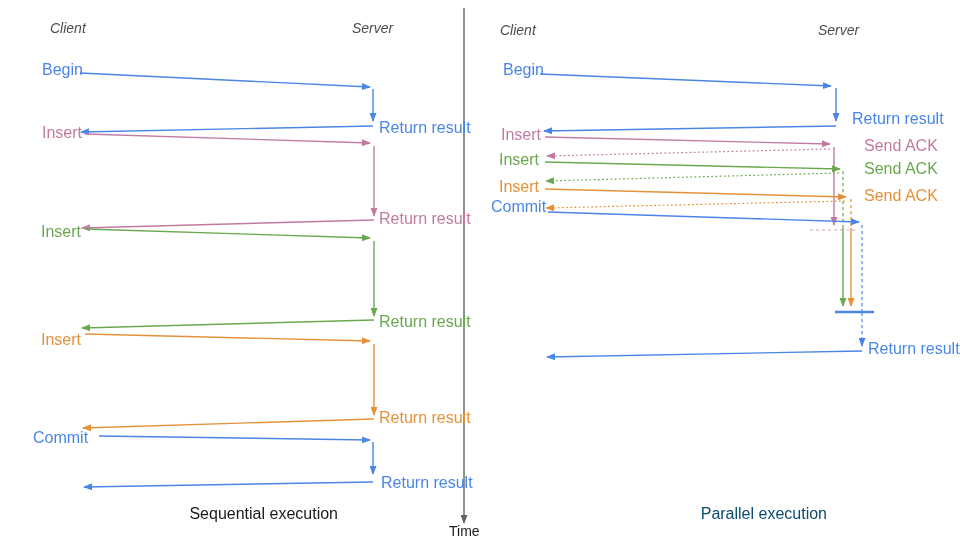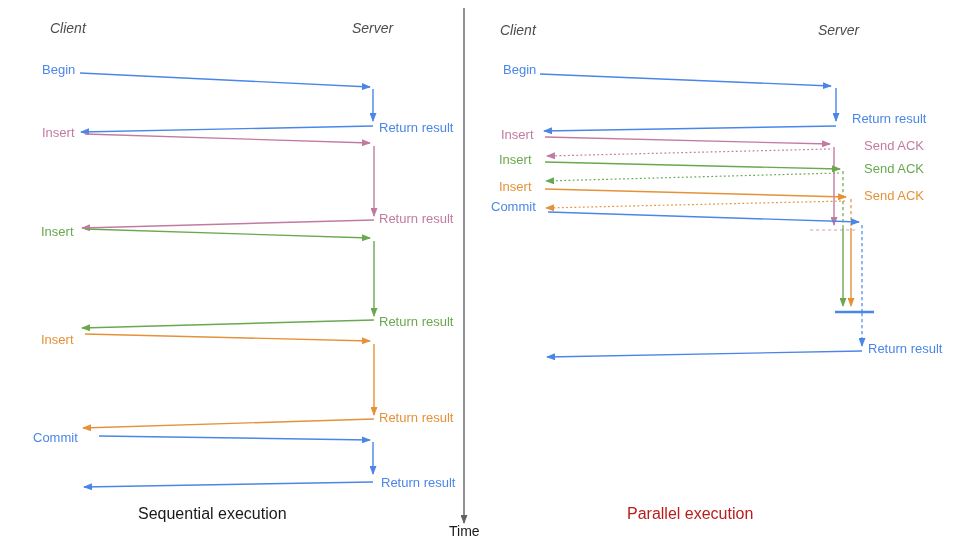--- a/index.html
+++ b/index.html
@@ -1,22 +1,22 @@
 <!DOCTYPE html>
 <html><head>
 <meta charset="utf-8">
 <style>
   html,body{margin:0;padding:0;background:#ffffff;}
   body{width:960px;height:540px;overflow:hidden;position:relative;
        font-family:"Liberation Sans","DejaVu Sans",sans-serif;}
   .stage{position:absolute;left:0;top:0;width:816px;height:540px;}
   svg.lines{position:absolute;left:0;top:0;width:960px;height:540px;}
-  .lbl{position:absolute;white-space:nowrap;font-size:13px;line-height:13px;}
+  .lbl{position:absolute;white-space:nowrap;font-size:16px;line-height:13px;}
   .hdr{position:absolute;white-space:nowrap;font-size:14px;line-height:14px;font-style:italic;}
-  .caption{position:absolute;white-space:nowrap;font-size:16px;line-height:16px;width:200px;text-align:left;}
+  .caption{position:absolute;white-space:nowrap;font-size:16px;line-height:16px;width:200px;text-align:right;}
   .time{position:absolute;white-space:nowrap;font-size:14px;line-height:14px;}
 </style>
 </head>
 <body>
 
 <div class="stage">
 
   <svg class="lines" id="diagram-lines" viewBox="0 0 960 540" xmlns="http://www.w3.org/2000/svg">
       <defs>
         <marker id="arr-blue" markerUnits="userSpaceOnUse" markerWidth="9" markerHeight="7" refX="8" refY="3.5" orient="auto">
@@ -99,15 +99,15 @@
   <span class="lbl" style="left: 852px; top: 112px; color: rgb(74, 134, 232);">Return result</span>
   <span class="lbl" style="left: 501px; top: 128px; color: rgb(194, 123, 160);">Insert</span>
   <span class="lbl" style="left: 864px; top: 139px; color: rgb(194, 123, 160);">Send ACK</span>
   <span class="lbl" style="left: 499px; top: 153px; color: rgb(106, 168, 79);">Insert</span>
   <span class="lbl" style="left: 864px; top: 162px; color: rgb(106, 168, 79);">Send ACK</span>
   <span class="lbl" style="left: 499px; top: 180px; color: rgb(230, 145, 56);">Insert</span>
   <span class="lbl" style="left: 864px; top: 189px; color: rgb(230, 145, 56);">Send ACK</span>
   <span class="lbl" style="left: 491px; top: 200px; color: rgb(74, 134, 232);">Commit</span>
   <span class="lbl" style="left: 868px; top: 342px; color: rgb(74, 134, 232);">Return result</span>
 
-  <span class="caption" style="left: 627px; top: 506px; color: #b91c1c;">Parallel execution</span>
+  <span class="caption" style="left: 627px; top: 506px; color: #0c4a6e;">Parallel execution</span>
 
 </div>
 
 </body></html>

